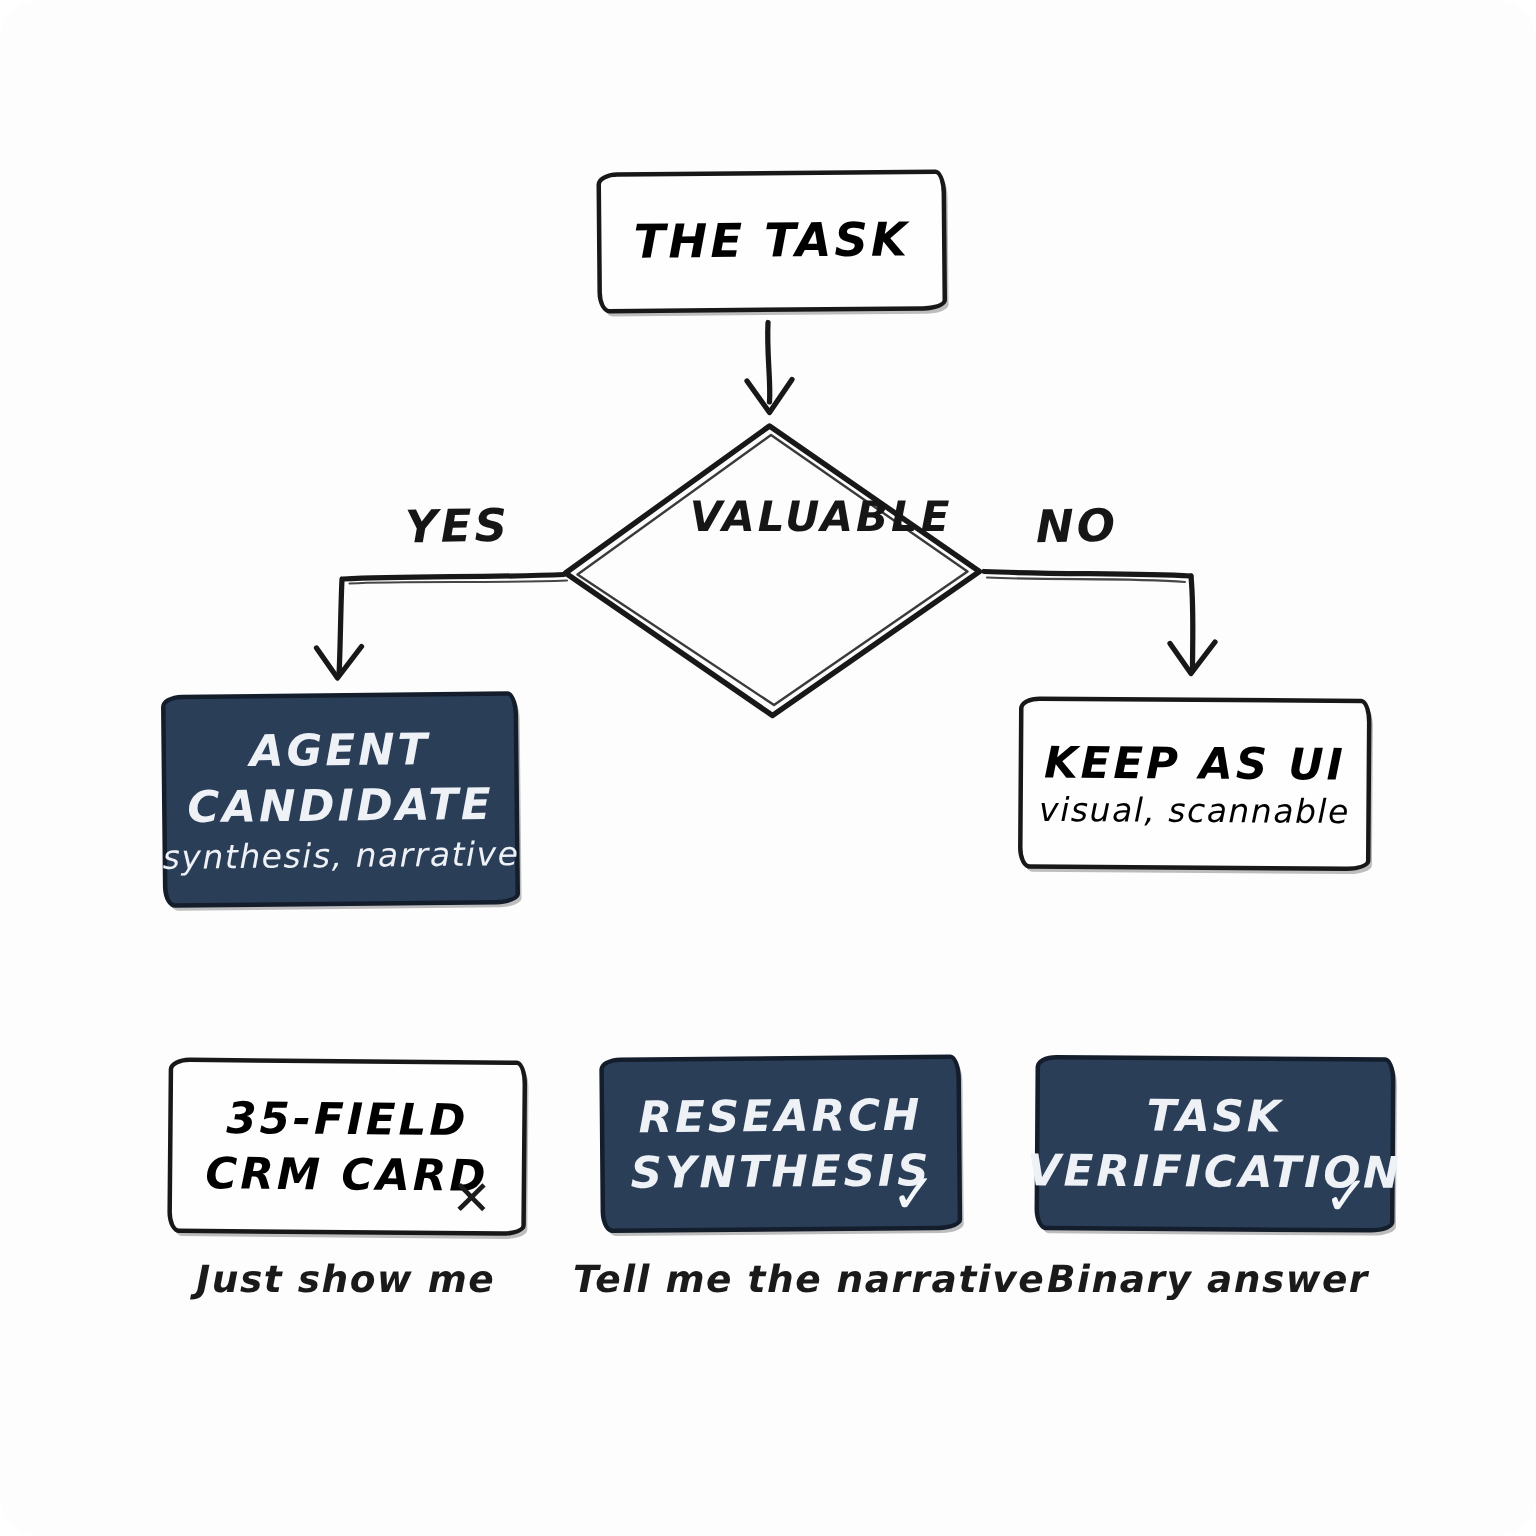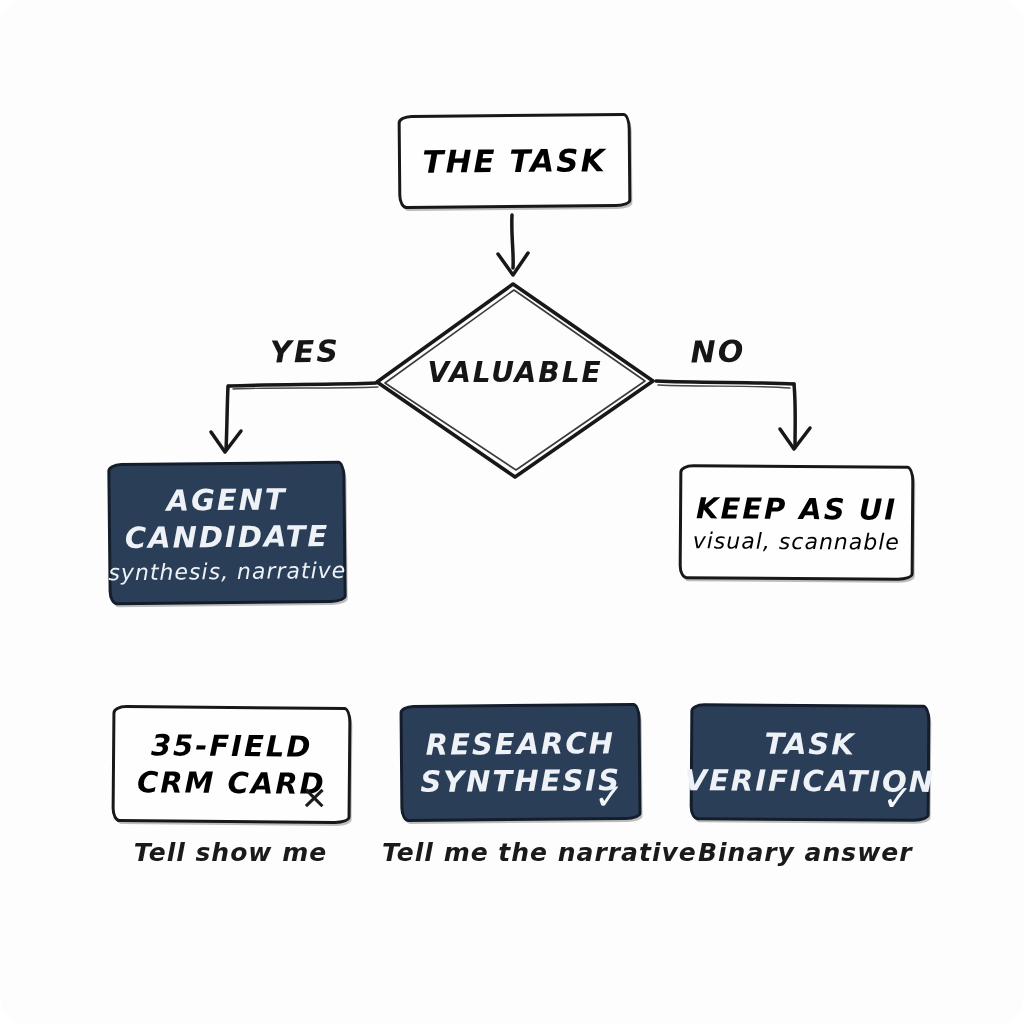--- a/index.html
+++ b/index.html
@@ -41,22 +41,22 @@
   .subtitle-line {
     font-style: italic; font-size: 22px;
     letter-spacing: 1px; margin-top: 4px; white-space: nowrap;
   }
   .task-box {
     left: 398px; top: 114px; width: 233px; height: 94px;
     transform: rotate(-0.5deg);
   }
   .task-box .title-line { font-size: 31px; }
   .decision-text {
-    position: absolute; left: 395px; top: 354px; width: 240px;
-    text-align: center; font-weight: bold; font-style: italic;
+    position: absolute; left: 395px; top: 326px; width: 240px;
+    text-align: right; font-weight: bold; font-style: italic;
     font-size: 28px; letter-spacing: 2px; line-height: 1.35;
     color: #161616;
   }
   .branch-label {
     position: absolute; width: 110px; text-align: center;
     font-weight: bold; font-style: italic; font-size: 30px;
     letter-spacing: 2px; color: #161616;
   }
   .branch-label.yes { left: 250px; top: 334px; transform: rotate(-1deg); }
   .branch-label.no  { left: 663px; top: 334px; transform: rotate(-1deg); }
@@ -156,17 +156,17 @@
     <div class="title-line">SYNTHESIS</div>
     <div class="mark">✓</div>
   </div>
 
   <div class="sketch-box dark example-box example-3">
     <div class="title-line">TASK</div>
     <div class="title-line">VERIFICATION</div>
     <div class="mark">✓</div>
   </div>
 
-  <div class="caption caption-1">Tell show me</div>
+  <div class="caption caption-1">Just show me</div>
   <div class="caption caption-2">Tell me the narrative</div>
   <div class="caption caption-3">Binary answer</div>
 
 </div>
 
 </body></html>

